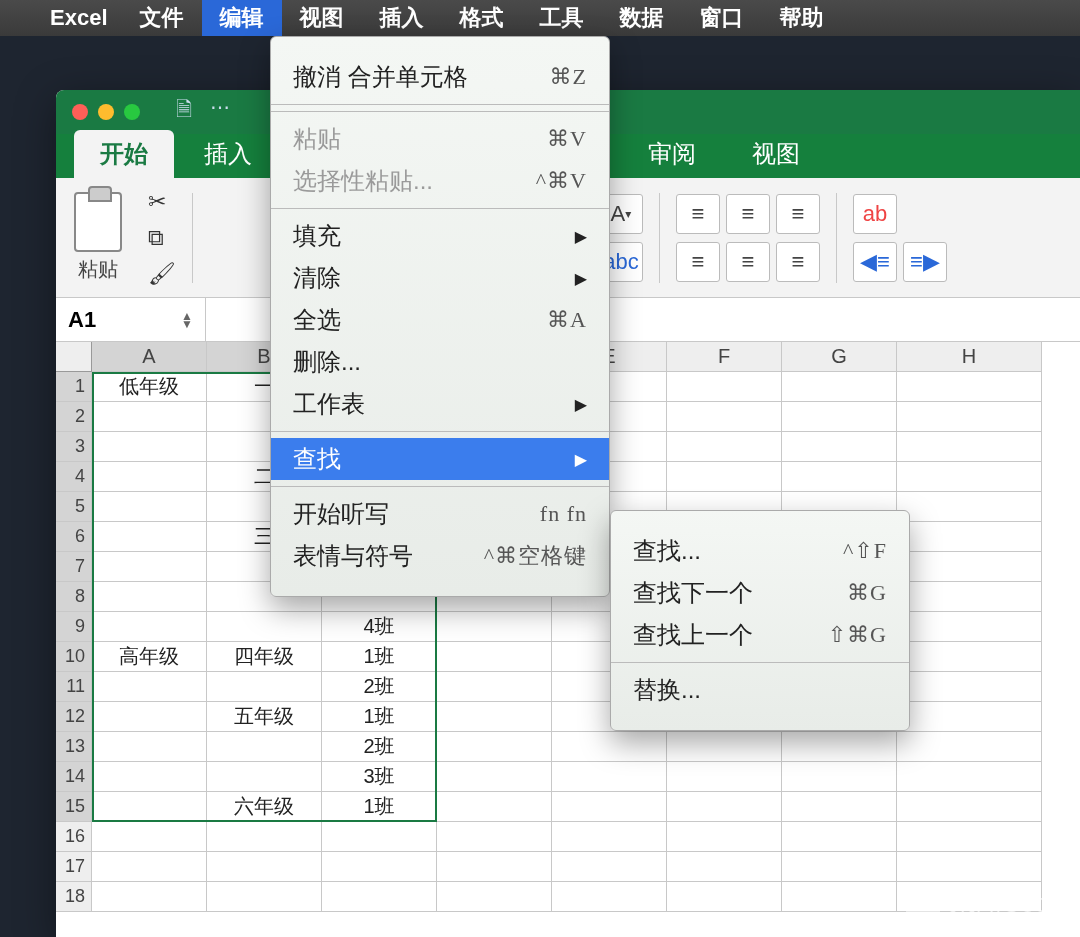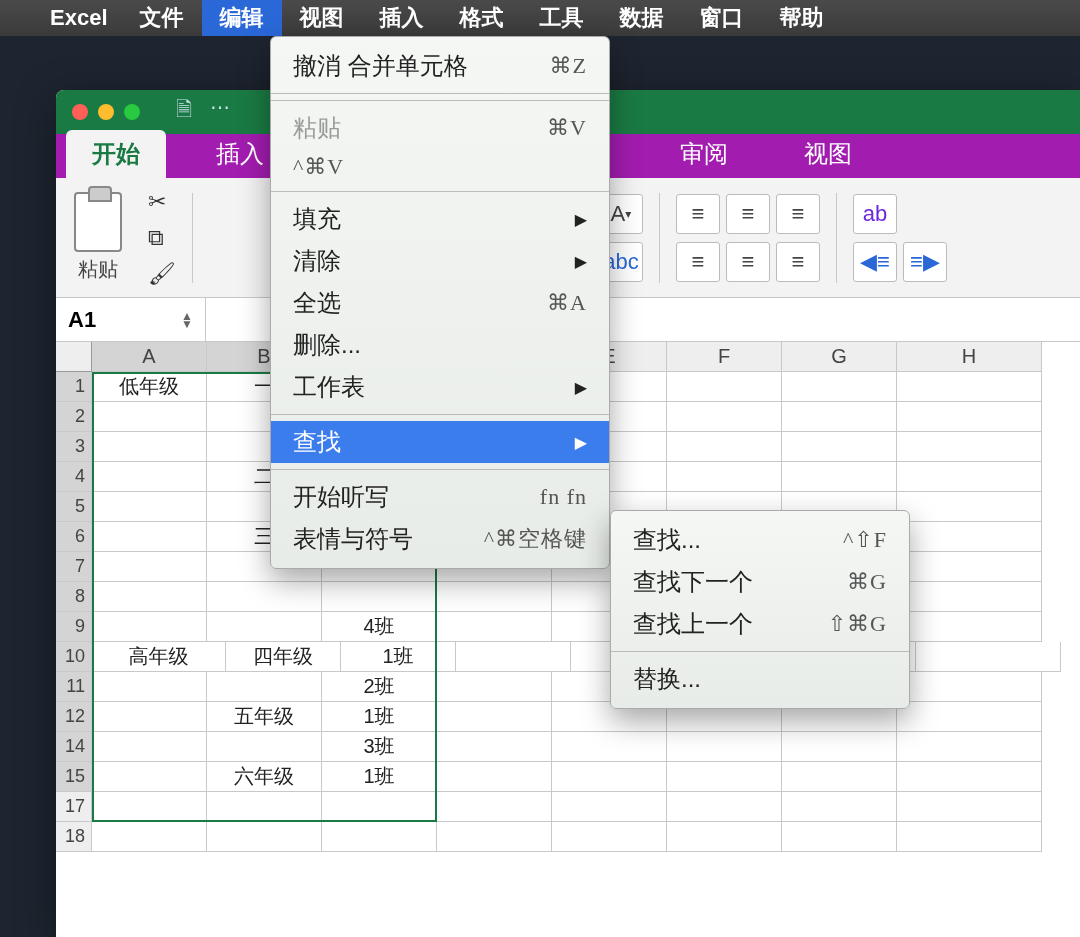--- a/index.html
+++ b/index.html
@@ -13,21 +13,21 @@
   .menubar .mitem.active { background: #2a68d8; }
 
   
   .window { position: absolute; left: 56px; top: 90px; right: 0; bottom: 0; background: #fff; border-radius: 8px 0 0 0; overflow: hidden; box-shadow: 0 10px 40px rgba(0,0,0,.4); }
   .titlebar { height: 44px; background: #1a7a43; display: flex; align-items: center; padding: 0 16px; gap: 12px; }
   .traffic { display: flex; gap: 10px; }
   .dot { width: 16px; height: 16px; border-radius: 50%; }
   .dot.r { background: #ff5f57; } .dot.y { background: #febc2e; } .dot.g { background: #28c840; }
   .title-icons { margin-left: 24px; display:flex; gap:18px; color:#cde; font-size:20px; }
 
-  .tabs { height: 44px; background: #a21caf; display: flex; align-items: flex-end; padding-left: 10px; gap: 24px; }
+  .tabs { height: 44px; background: #15803d; display: flex; align-items: flex-end; padding-left: 18px; gap: 4px; }
   .tab { padding: 8px 26px; color: #fff; font-size: 24px; font-weight: 500; border-radius: 6px 6px 0 0; }
   .tab.active { background: #f3f3f3; color: #1a7a43; font-weight: 600; }
   .tab.far { margin-left: 340px; }
 
   .ribbon { height: 120px; background: #f3f3f3; border-bottom: 1px solid #c8c8c8; display: flex; align-items: center; padding: 8px 14px; gap: 10px; }
   .rgroup { display: flex; flex-direction: column; align-items: center; gap: 4px; padding: 0 4px; }
   .rgroup .lbl { font-size: 20px; color: #444; }
   .clip-icon { width: 48px; height: 60px; border: 2px solid #888; border-radius: 4px; position: relative; background:#fff; }
   .clip-icon::before { content:""; position:absolute; top:-8px; left:12px; width:20px; height:12px; border:2px solid #888; border-radius:4px 4px 0 0; background:#ccc;}
   .mini-icons { display:flex; flex-direction:column; gap:10px; font-size:22px; color:#333; margin-left:12px;}
@@ -48,21 +48,21 @@
   .corner { width:36px; height:30px; background:#eee; border-right:1px solid #999; border-bottom:1px solid #999;}
   .colhead { height:30px; background:#eee; color:#444; }
   .colA{width:115px}.colB{width:115px}.colC{width:115px}.colD{width:115px}.colE{width:115px}.colF{width:115px}.colG{width:115px}.colH{width:145px}
   .row { display:flex; height:30px; }
   .rowhead { width:36px; background:#eee; color:#444; font-size:18px; justify-content:flex-end; padding-right:6px;}
   .cell { background:#fff; justify-content:center; font-size:20px; color:#222; }
   .sel .rowhead, .colhead.sel { background:#d4d4d4; }
   .selbox { position:absolute; border:2px solid #1a7a43; pointer-events:none; }
 
   
-  .menu { position:absolute; background: linear-gradient(#f4f7f4,#e8ece8); border:1px solid #aaa; border-radius:6px; box-shadow: 0 12px 30px rgba(0,0,0,.35); padding:8px 0; font-size:24px; color:#222; }
+  .menu { position:absolute; background: linear-gradient(#f4f7f4,#e8ece8); border:1px solid #aaa; border-radius:6px; box-shadow: 0 12px 30px rgba(0,0,0,.35); padding:19px 0; font-size:24px; color:#222; }
   .menu .row-item { display:flex; align-items:center; justify-content:space-between; padding:5px 22px; gap:40px; white-space:nowrap;}
   .menu .row-item.disabled{ color:#9a9a9a; }
   .menu .row-item.hl { background:#3b7ded; color:#fff; }
   .menu hr { border:none; border-top:1px solid #bbb; margin:6px 0;}
   .menu .sc { font-family: -apple-system; font-size:22px; color:#555; letter-spacing:1px;}
   .menu .arrow { font-size:16px; }
 
   .watermark { position:absolute; right:16px; bottom:16px; color:rgba(255,255,255,.65); font-size:26px; display:flex; align-items:center; gap:10px;}
   .watermark .wx { width:34px; height:28px; border-radius:6px; background:rgba(255,255,255,.5); position:relative;}
   .watermark .wx::after{content:""; position:absolute; right:-6px; top:-6px; width:16px; height:16px; border-radius:50%; background:rgba(255,255,255,.5);}
@@ -135,21 +135,21 @@
       </div>
       <div class="btnrow">
         <div class="ribbtn">≡</div>
         <div class="ribbtn">≡</div>
         <div class="ribbtn">≡</div>
       </div>
     </div>
     <div class="vsep"></div>
     <div style="display:flex; flex-direction:column; gap:8px;">
       <div class="btnrow">
-        <div class="ribbtn" style="color:#6d28d9">ab</div>
+        <div class="ribbtn" style="color:#ef4444">ab</div>
       </div>
       <div class="btnrow">
         <div class="ribbtn" style="color:#2a68d8">◀≡</div>
         <div class="ribbtn" style="color:#2a68d8">≡▶</div>
       </div>
     </div>
   </div>
 
   <div class="namebox-row">
     <div class="namebox">
@@ -267,21 +267,21 @@
         <div class="cell colB" style="width:115px"></div>
         <div class="cell colC" style="width:115px">4班</div>
         <div class="cell colD" style="width:115px"></div>
         <div class="cell colE" style="width:115px"></div>
         <div class="cell colF" style="width:115px"></div>
         <div class="cell colG" style="width:115px"></div>
         <div class="cell colH" style="width:145px"></div>
       </div>
       <div class="row sel">
         <div class="rowhead">10</div>
-        <div class="cell colA" style="width:134px">高年级</div>
+        <div class="cell colA" style="width:115px">高年级</div>
         <div class="cell colB" style="width:115px">四年级</div>
         <div class="cell colC" style="width:115px">1班</div>
         <div class="cell colD" style="width:115px"></div>
         <div class="cell colE" style="width:115px"></div>
         <div class="cell colF" style="width:115px"></div>
         <div class="cell colG" style="width:115px"></div>
         <div class="cell colH" style="width:145px"></div>
       </div>
       <div class="row sel">
         <div class="rowhead">11</div>
@@ -299,35 +299,57 @@
         <div class="cell colA" style="width:115px"></div>
         <div class="cell colB" style="width:115px">五年级</div>
         <div class="cell colC" style="width:115px">1班</div>
         <div class="cell colD" style="width:115px"></div>
         <div class="cell colE" style="width:115px"></div>
         <div class="cell colF" style="width:115px"></div>
         <div class="cell colG" style="width:115px"></div>
         <div class="cell colH" style="width:145px"></div>
       </div>
       <div class="row sel">
+        <div class="rowhead">13</div>
+        <div class="cell colA" style="width:115px"></div>
+        <div class="cell colB" style="width:115px"></div>
+        <div class="cell colC" style="width:115px">2班</div>
+        <div class="cell colD" style="width:115px"></div>
+        <div class="cell colE" style="width:115px"></div>
+        <div class="cell colF" style="width:115px"></div>
+        <div class="cell colG" style="width:115px"></div>
+        <div class="cell colH" style="width:145px"></div>
+      </div>
+      <div class="row sel">
         <div class="rowhead">14</div>
         <div class="cell colA" style="width:115px"></div>
         <div class="cell colB" style="width:115px"></div>
         <div class="cell colC" style="width:115px">3班</div>
         <div class="cell colD" style="width:115px"></div>
         <div class="cell colE" style="width:115px"></div>
         <div class="cell colF" style="width:115px"></div>
         <div class="cell colG" style="width:115px"></div>
         <div class="cell colH" style="width:145px"></div>
       </div>
       <div class="row sel">
         <div class="rowhead">15</div>
         <div class="cell colA" style="width:115px"></div>
         <div class="cell colB" style="width:115px">六年级</div>
         <div class="cell colC" style="width:115px">1班</div>
+        <div class="cell colD" style="width:115px"></div>
+        <div class="cell colE" style="width:115px"></div>
+        <div class="cell colF" style="width:115px"></div>
+        <div class="cell colG" style="width:115px"></div>
+        <div class="cell colH" style="width:145px"></div>
+      </div>
+      <div class="row">
+        <div class="rowhead">16</div>
+        <div class="cell colA" style="width:115px"></div>
+        <div class="cell colB" style="width:115px"></div>
+        <div class="cell colC" style="width:115px"></div>
         <div class="cell colD" style="width:115px"></div>
         <div class="cell colE" style="width:115px"></div>
         <div class="cell colF" style="width:115px"></div>
         <div class="cell colG" style="width:115px"></div>
         <div class="cell colH" style="width:145px"></div>
       </div>
       <div class="row">
         <div class="rowhead">17</div>
         <div class="cell colA" style="width:115px"></div>
         <div class="cell colB" style="width:115px"></div>
@@ -358,20 +380,21 @@
       <span>撤消 合并单元格</span>
       <span class="sc">⌘Z</span>
     </div>
     <hr>
     <hr>
     <div class="row-item disabled">
       <span>粘贴</span>
       <span class="sc">⌘V</span>
     </div>
     <div class="row-item disabled">
+      <span>选择性粘贴...</span>
       <span class="sc">^⌘V</span>
     </div>
     <hr>
     <div class="row-item">
       <span>填充</span>
       <span class="arrow">▶</span>
     </div>
     <div class="row-item">
       <span>清除</span>
       <span class="arrow">▶</span>

